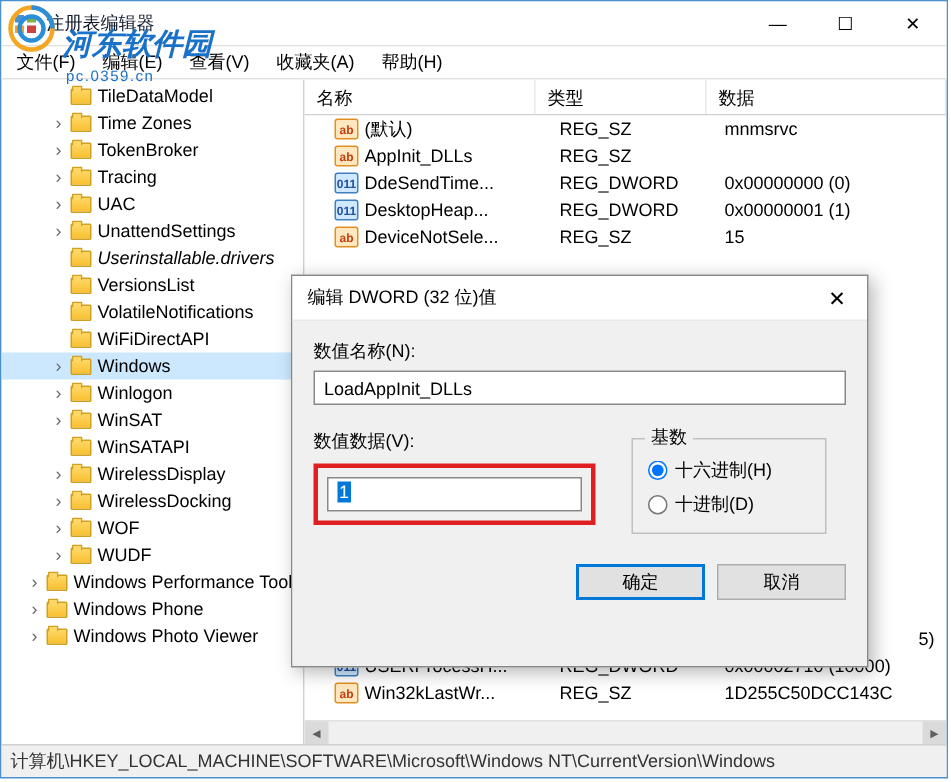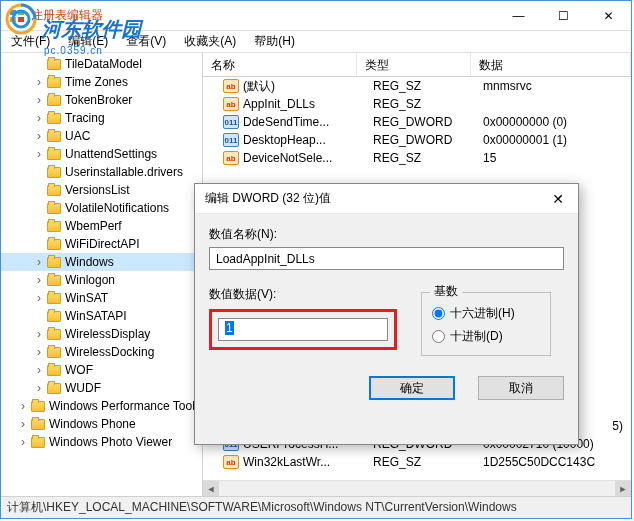--- a/index.html
+++ b/index.html
@@ -1,20 +1,20 @@
 <!DOCTYPE html>
 <html><head>
 <meta charset="utf-8">
 <style>
 * { margin: 0; padding: 0; box-sizing: border-box; font-family: "Microsoft YaHei", "Segoe UI", sans-serif; font-size: 12px; }
 body { background: #fff; width: 634px; height: 521px; overflow: hidden; position: relative; }
 .window { border: 1px solid #4a90d0; width: 632px; height: 519px; display: flex; flex-direction: column; position: relative; }
 .titlebar { height: 30px; background: #fff; display: flex; align-items: center; padding-left: 8px; border-bottom: 1px solid #e0e0e0; }
 .titlebar-icon { width: 16px; height: 16px; margin-right: 6px; }
-.titlebar-title { flex: 1; color: #c2410c; }
+.titlebar-title { flex: 1; color: #0f172a; }
 .win-controls { display: flex; height: 100%; }
 .win-btn { width: 45px; display: flex; align-items: center; justify-content: center; cursor: pointer; }
 .menubar { height: 22px; display: flex; align-items: flex-start; padding-left: 6px; gap: 10px; background: #fff; border-bottom: 1px solid #e0e0e0; }
 .menu-item { padding: 2px 4px; cursor: pointer; }
 .content { flex: 1; display: flex; overflow: hidden; }
 .tree-pane { width: 202px; border-right: 1px solid #d0d0d0; overflow: auto; background: #fff; padding-top: 2px; }
 .tree-item { display: flex; align-items: center; height: 18px; padding-left: 6px; cursor: pointer; white-space: nowrap; }
 .tree-item.selected { background: #cce8ff; }
 .tree-expand { width: 12px; text-align: center; color: #666; margin-right: 2px; }
 .folder-icon { width: 14px; height: 11px; background: linear-gradient(#ffd766, #f8c030); border: 1px solid #d0a020; border-radius: 1px; margin-right: 4px; position: relative; }
@@ -42,21 +42,21 @@
 .field-label { margin-bottom: 4px; }
 .text-input { width: 100%; height: 23px; border: 1px solid #888; padding: 2px 6px; background: #fff; }
 .value-row { display: flex; margin-top: 16px; gap: 24px; }
 .value-col { display: flex; flex-direction: column; }
 .value-data-wrap { border: 3px solid #e02020; padding: 6px; margin-top: 2px; }
 .value-data-wrap input { width: 170px; height: 23px; border: 1px solid #888; padding: 2px 6px; }
 .radio-group { border: 1px solid #c0c0c0; padding: 6px 10px 10px; position: relative; margin-top: 6px; width: 130px; }
 .radio-group-title { position: absolute; top: -10px; left: 8px; background: #f0f0f0; padding: 0 4px; }
 .radio-row { display: flex; align-items: center; margin-top: 6px; gap: 5px; }
 .radio-row input { margin: 0; }
-.dialog-buttons { display: flex; justify-content: flex-end; gap: 23px; margin-top: 20px; }
+.dialog-buttons { display: flex; justify-content: flex-end; gap: 8px; margin-top: 20px; }
 .dlg-btn { width: 86px; height: 24px; border: 1px solid #adadad; background: #e1e1e1; cursor: pointer; }
 .dlg-btn.primary { border: 2px solid #0078d7; }
 .watermark { position: absolute; z-index: 100; pointer-events: none; }
 .wm1 { top: 2px; left: 4px; }
 .wm1-text { font-size: 20px; font-weight: bold; font-style: italic; color: #1a71c8; }
 .wm1-sub { font-size: 10px; color: #1a71c8; letter-spacing: 1px; }
 .wm-logo { display: inline-block; }
 .selected-text { background: #0078d7; color: #fff; }
 </style>
 </head>
@@ -111,39 +111,34 @@
         <div class="tree-item" style="padding-left: 32px;">
           <span class="tree-expand">›</span>
           <span class="folder-icon"></span>
           <span>UAC</span>
         </div>
         <div class="tree-item" style="padding-left: 32px;">
           <span class="tree-expand">›</span>
           <span class="folder-icon"></span>
           <span>UnattendSettings</span>
         </div>
-        <div class="tree-item" style="padding-left: 32px;">
+        <div class="tree-item" style="padding-left: 32px; font-style: italic;">
           <span class="tree-expand"></span>
           <span class="folder-icon"></span>
           <span>Userinstallable.drivers</span>
         </div>
         <div class="tree-item" style="padding-left: 32px;">
           <span class="tree-expand"></span>
           <span class="folder-icon"></span>
           <span>VersionsList</span>
         </div>
         <div class="tree-item" style="padding-left: 32px;">
           <span class="tree-expand"></span>
           <span class="folder-icon"></span>
           <span>VolatileNotifications</span>
-        </div>
-        <div class="tree-item" style="padding-left: 32px;">
-          <span class="tree-expand"></span>
-          <span class="folder-icon"></span>
-          <span>WbemPerf</span>
         </div>
         <div class="tree-item" style="padding-left: 32px; align-items: center;">
           <span class="tree-expand"></span>
           <span class="folder-icon"></span>
           <span>WiFiDirectAPI</span>
         </div>
         <div class="tree-item selected" style="padding-left: 32px;">
           <span class="tree-expand">›</span>
           <span class="folder-icon"></span>
           <span>Windows</span>

